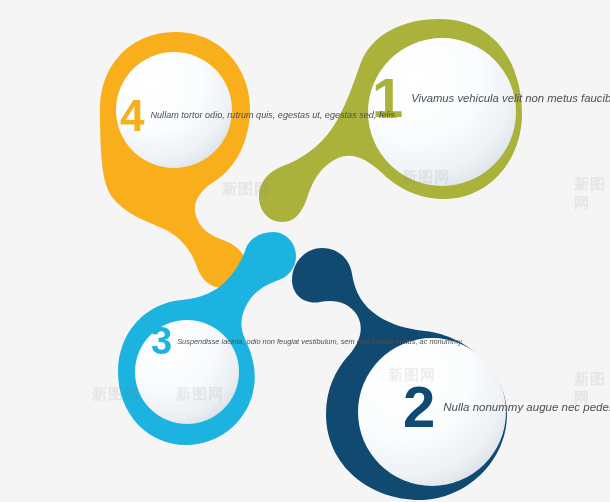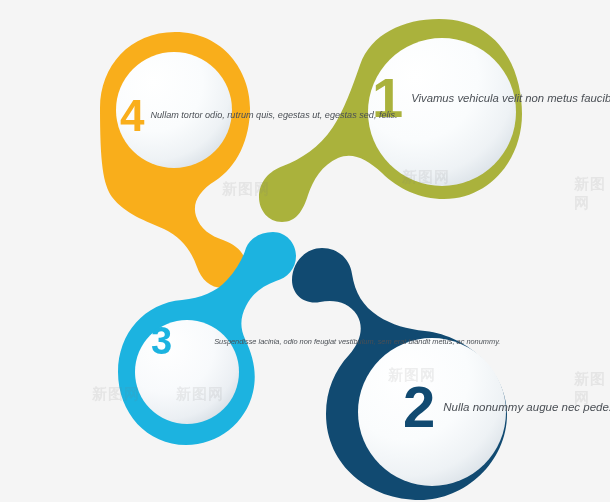--- a/index.html
+++ b/index.html
@@ -52,21 +52,21 @@
   #node-1-text .node-body { font-size: 11.3px; line-height: 1.42; }
 
   
   #node-2-text { left: 403px; top: 364px; width: 124px; height: 86px; }
   #node-2-text .node-num { font-size: 58px; color: #114a71; margin-right: 8px; }
   #node-2-text .node-body { font-size: 11.5px; line-height: 1.45; }
 
   
   #node-3-text { left: 151px; top: 314px; width: 98px; height: 56px; }
   #node-3-text .node-num { font-size: 38px; color: #1cb3e0; margin-right: 5px; }
-  #node-3-text .node-body { font-size: 7.4px; line-height: 1.45; margin-left: 37px; }
+  #node-3-text .node-body { font-size: 7.4px; line-height: 1.45; }
 
   
   #node-4-text { left: 120px; top: 83px; width: 104px; height: 66px; }
   #node-4-text .node-num { font-size: 44px; color: #f9ae1b; margin-right: 6px; }
   #node-4-text .node-body { font-size: 9.1px; line-height: 1.46; }
 
   .wm {
     position: absolute;
     color: rgba(120,120,120,0.13);
     font-size: 15px;

